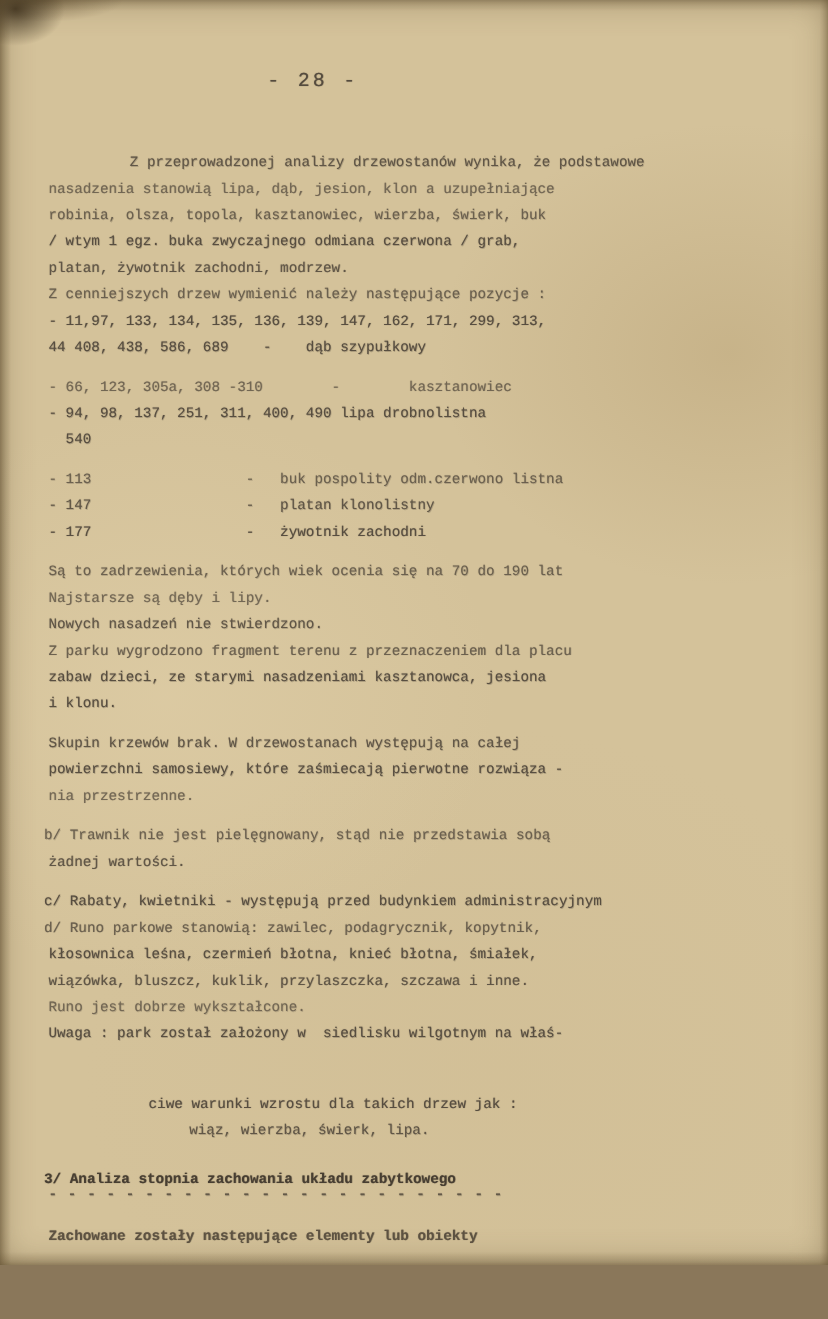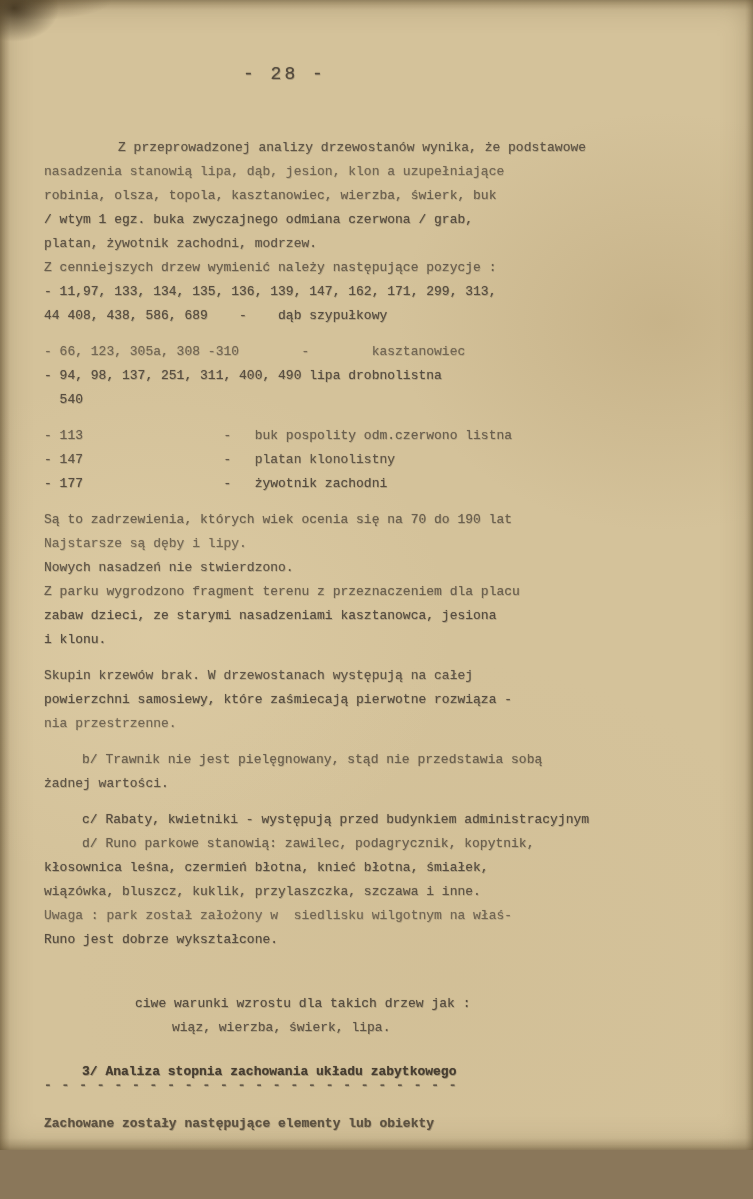--- a/index.html
+++ b/index.html
@@ -42,21 +42,21 @@
     white-space: pre;
     font-size: 13px;
     line-height: 24px;
     height: 24px;
     color: rgba(84,75,62,0.95);
     text-shadow: 0 0 1px rgba(84,75,62,0.55), 0.6px 0.6px 0 rgba(84,75,62,0.25);
   }
   .line:nth-child(3n)   { opacity: 0.84; }
   .line:nth-child(4n+1) { opacity: 0.93; }
   .line:nth-child(7n+2) { opacity: 0.78; }
-  .ind0 { margin-left: 82px; }
+  .ind0 { margin-left: 40px; }
   .ind1 { margin-left: 44px; }
   .ind2 { margin-left: 118px; }
   .ind3 { margin-left: 135px; margin-top: 40px; }
   .ind4 { margin-left: 172px; }
   .gap    { margin-top: 12px; }
   .gap-lg { margin-top: 20px; }
   .bold {
     font-weight: bold;
     color: rgba(70,61,49,0.98);
     text-shadow: 0 0 1px rgba(70,61,49,0.6), 0.7px 0.7px 0 rgba(70,61,49,0.3);
@@ -98,21 +98,21 @@
       <div class="line ind1">i klonu.</div>
       <div class="line ind1 gap">Skupin krzewów brak. W drzewostanach występują na całej</div>
       <div class="line ind1">powierzchni samosiewy, które zaśmiecają pierwotne rozwiąza -</div>
       <div class="line ind1">nia przestrzenne.</div>
       <div class="line ind0 gap">b/ Trawnik nie jest pielęgnowany, stąd nie przedstawia sobą</div>
       <div class="line ind1">żadnej wartości.</div>
       <div class="line ind0 gap">c/ Rabaty, kwietniki - występują przed budynkiem administracyjnym</div>
       <div class="line ind0">d/ Runo parkowe stanowią: zawilec, podagrycznik, kopytnik,</div>
       <div class="line ind1">kłosownica leśna, czermień błotna, knieć błotna, śmiałek,</div>
       <div class="line ind1">wiązówka, bluszcz, kuklik, przylaszczka, szczawa i inne.</div>
+      <div class="line ind1">Runo jest dobrze wykształcone.</div>
       <div class="line ind1">Uwaga : park został założony w  siedlisku wilgotnym na właś-</div>
-      <div class="line ind1">Runo jest dobrze wykształcone.</div>
       <div class="line ind3">ciwe warunki wzrostu dla takich drzew jak :</div>
       <div class="line ind4">wiąz, wierzba, świerk, lipa.</div>
       <div class="line ind0 gap-lg bold">3/ Analiza stopnia zachowania układu zabytkowego</div>
       <div class="line ind1 dash-row">- - - - - - - - - - - - - - - - - - - - - - - -</div>
       <div class="line ind1 gap-lg bold">Zachowane zostały następujące elementy lub obiekty</div>
     </div>
 </div>
 
 </body></html>

